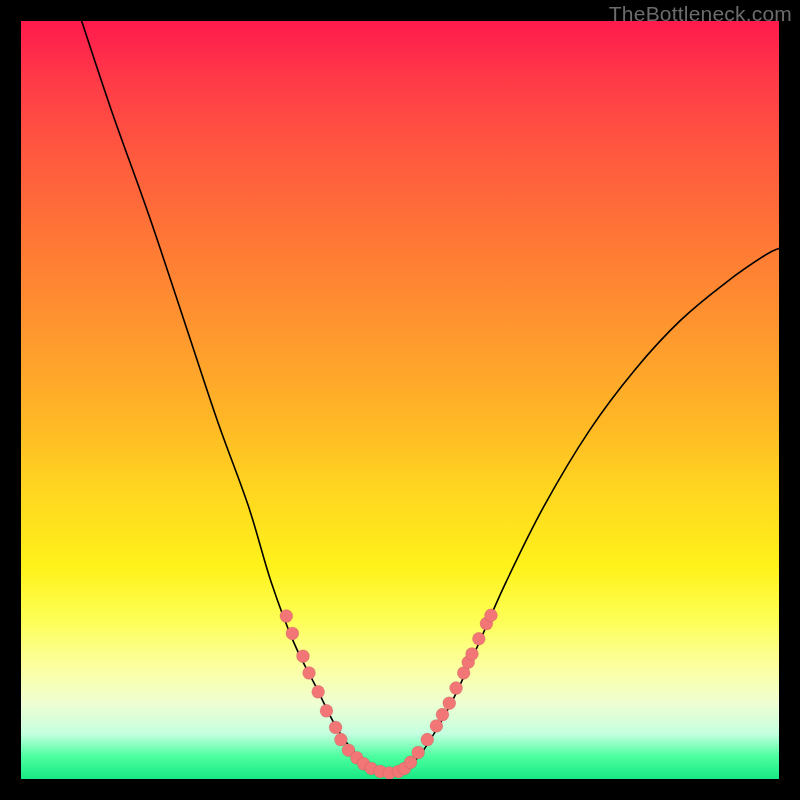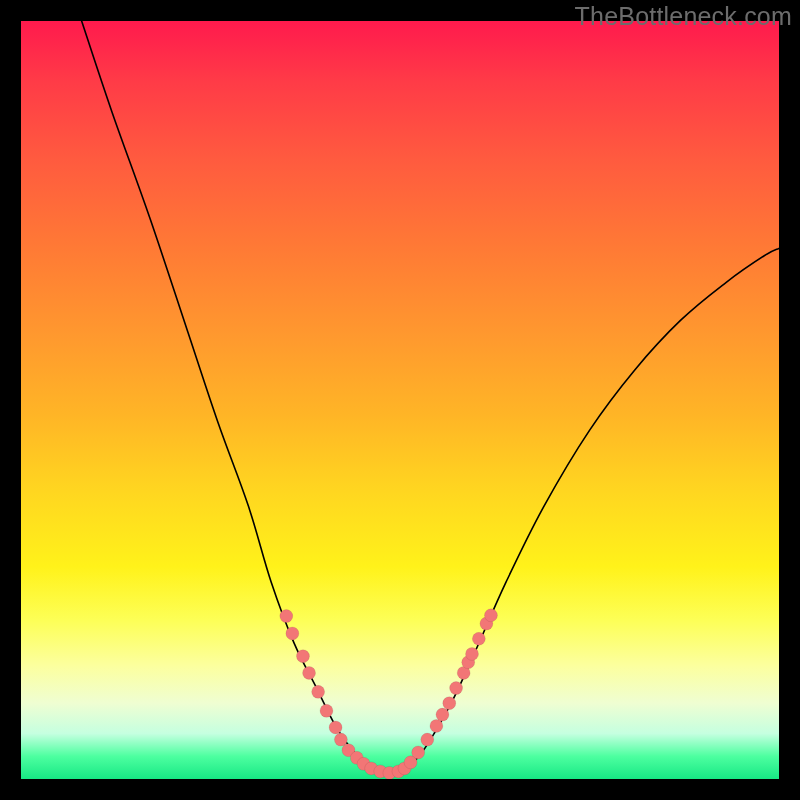--- a/index.html
+++ b/index.html
@@ -31,21 +31,21 @@
       #effed2 90%,
       #c5ffe0 94%,
       #4dffa0 97%,
       #17e884 100%);
   }
   .watermark {
     position: absolute;
     top: 2px;
     right: 8px;
     color: #6c6c6c;
-    font-size: 25px;
+    font-size: 21px;
     font-weight: 500;
     letter-spacing: 0.2px;
     z-index: 5;
   }
   svg.overlay {
     position: absolute;
     left: 0;
     top: 0;
     width: 758px;
     height: 758px;

